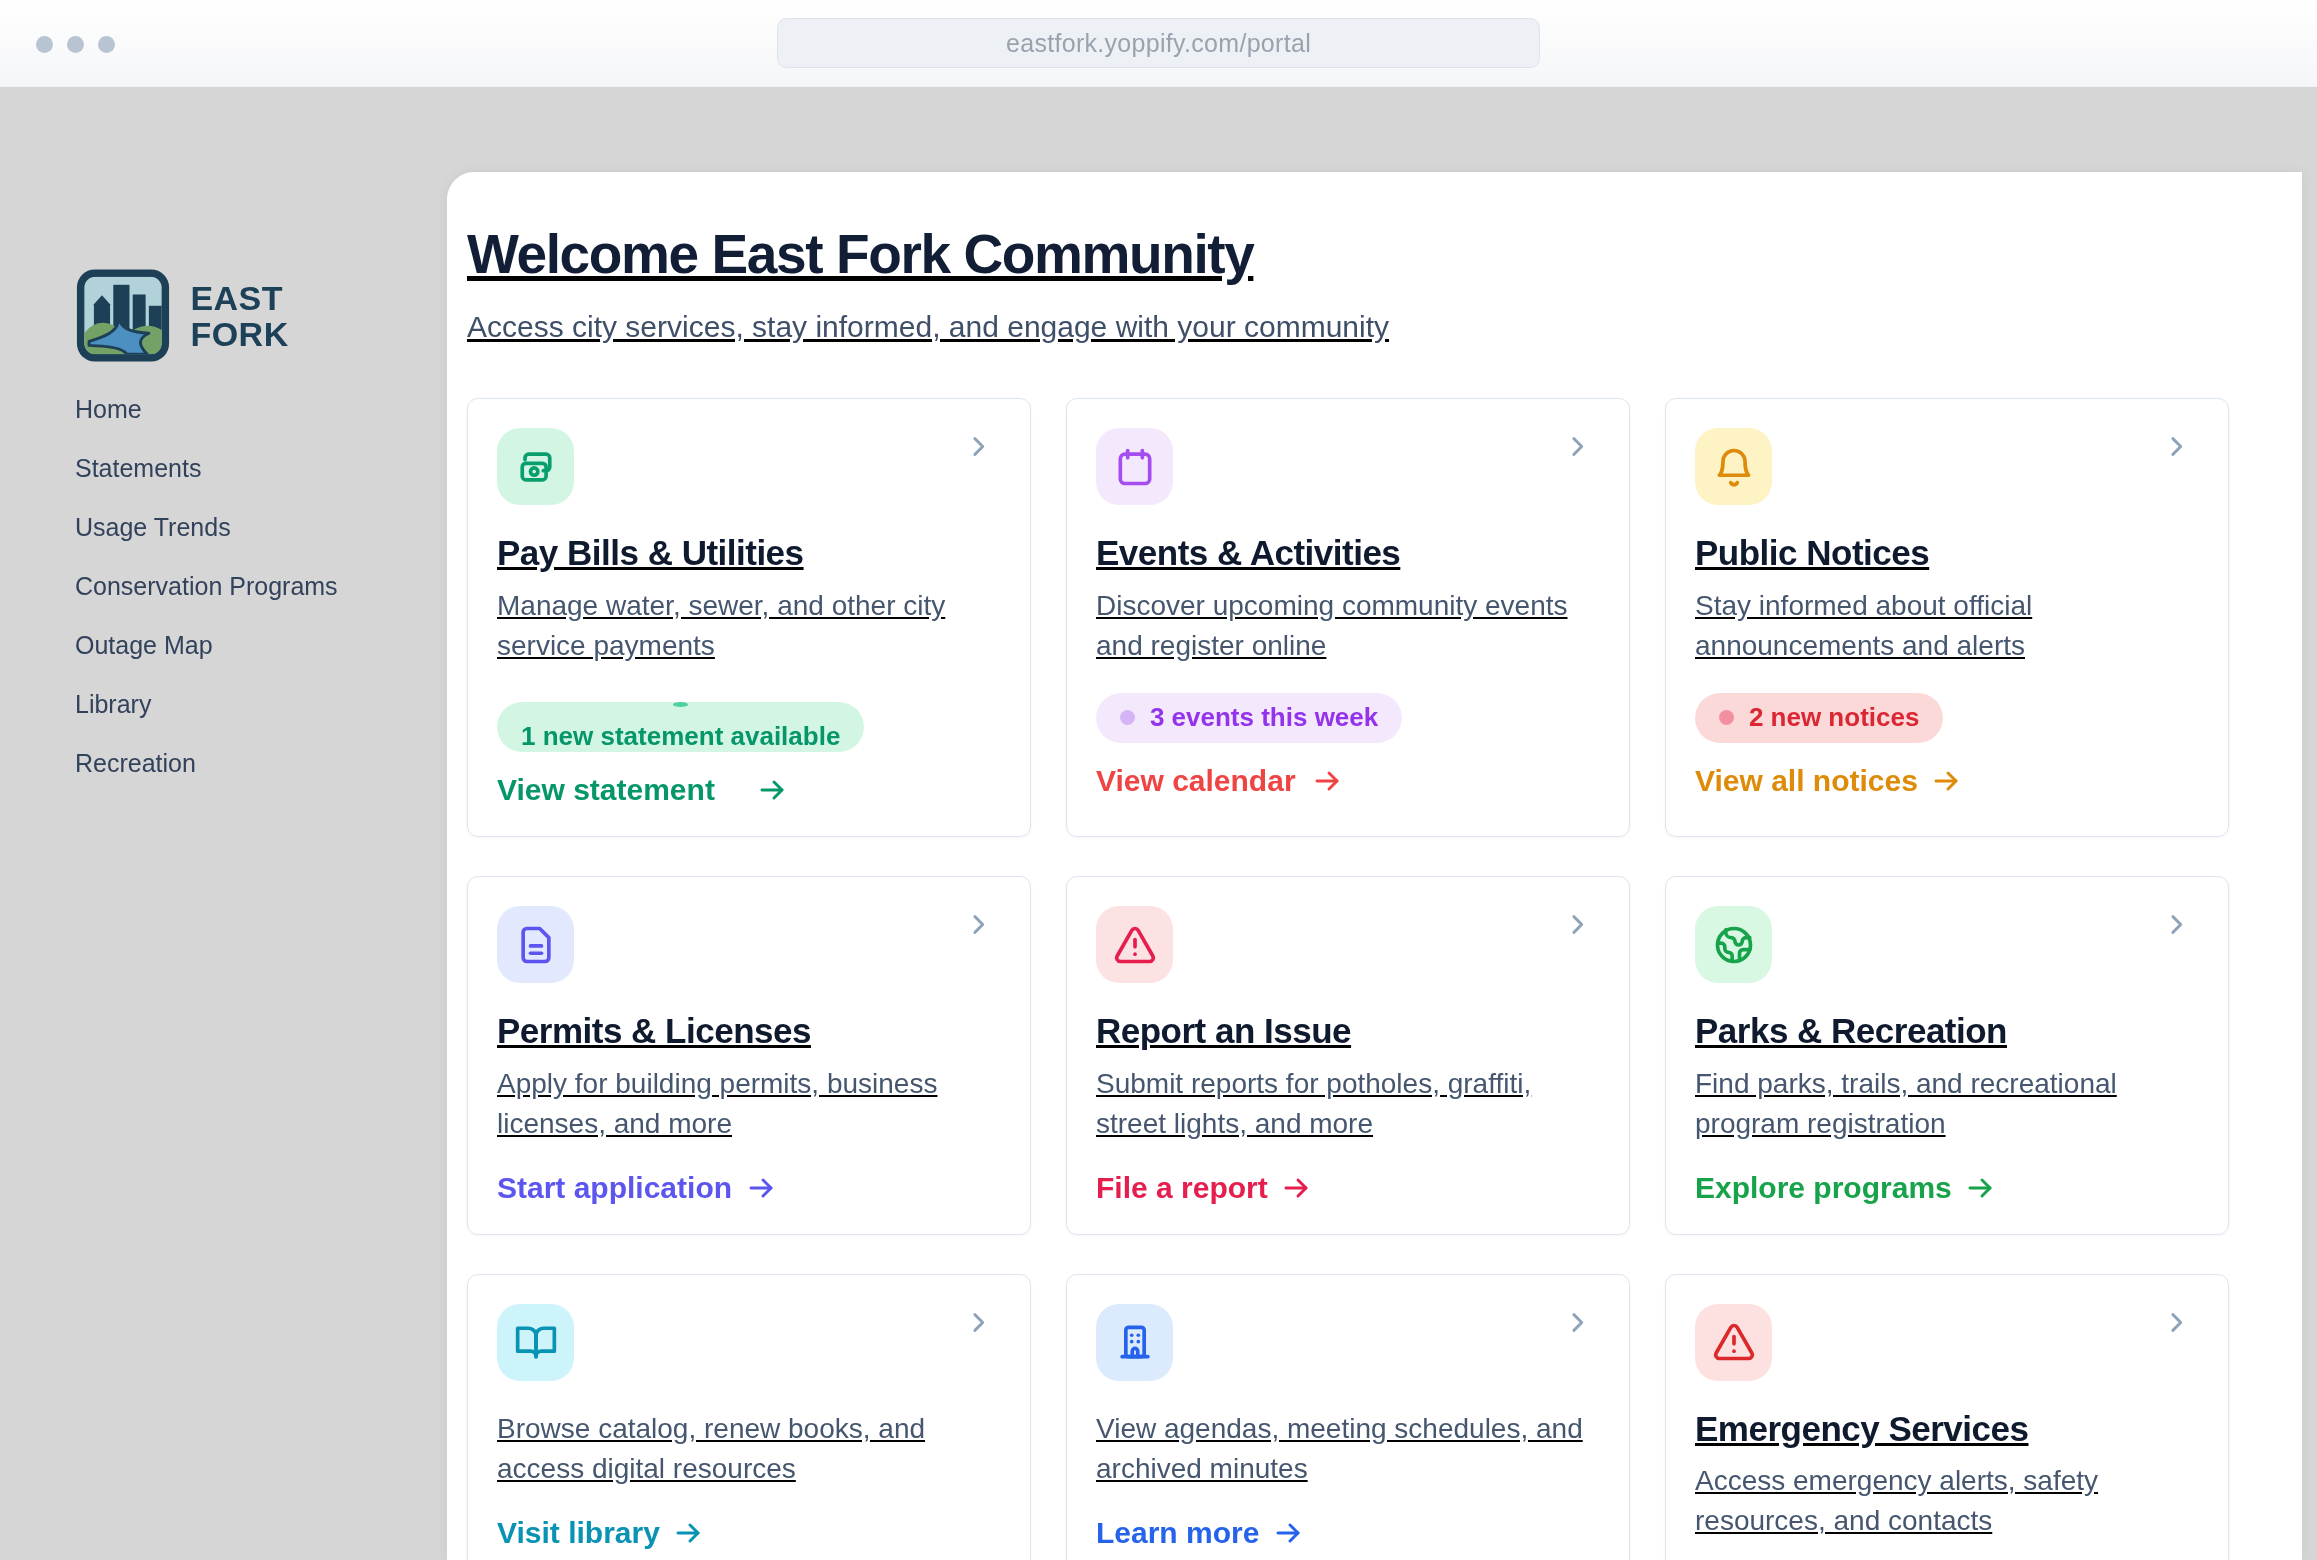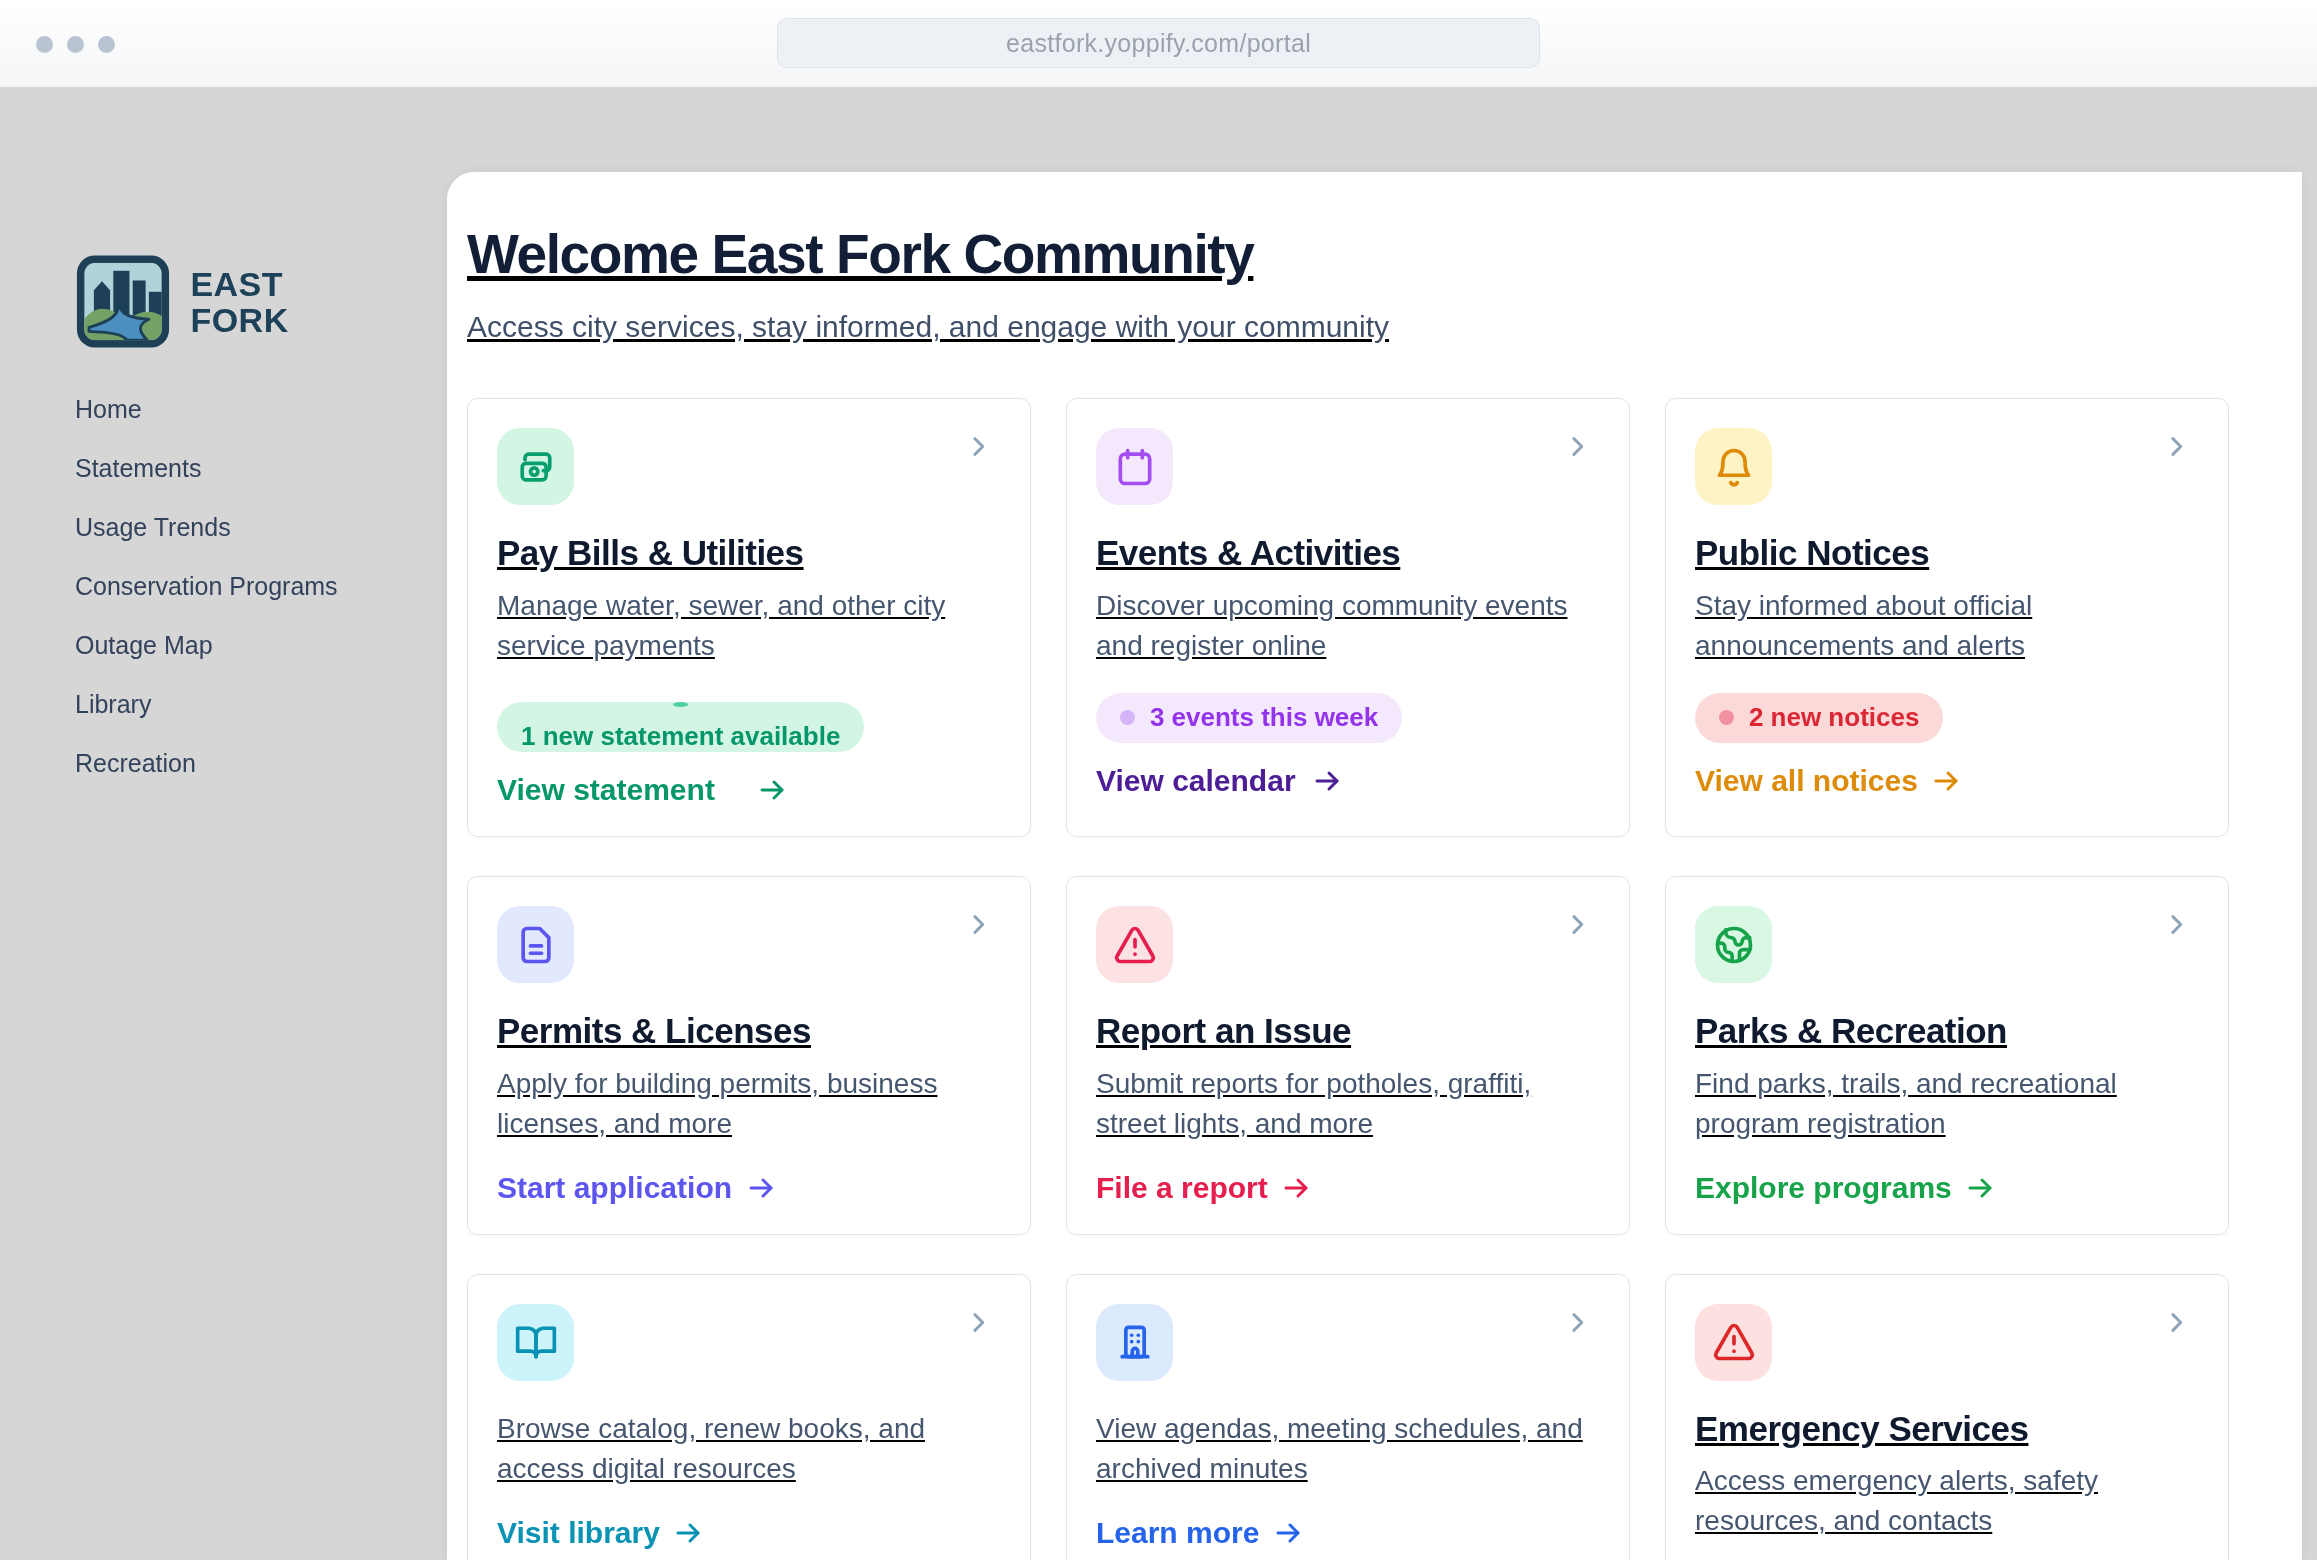--- a/index.html
+++ b/index.html
@@ -21,21 +21,21 @@
     position:absolute; left:777px; top:18.3px; width:763px; height:50px;
     background:#edf0f5; border:1.9px solid #dee3ea; border-radius:9.7px;
     display:flex; align-items:center; justify-content:center;
     font-size:25px; color:#9aa2ad; letter-spacing:0.3px;
   }
 
   
   .stage { position:relative; width:2317px; height:1473px; }
 
   
-  .logo-row { position:absolute; left:72px; top:166px; display:flex; align-items:center; gap:16.4px; }
+  .logo-row { position:absolute; left:72px; top:180px; display:flex; align-items:center; gap:16.4px; }
   .logo-mark { width:102px; height:97px; display:block; }
   .logo-text { font-size:34px; line-height:36px; font-weight:800; color:#1c4158; letter-spacing:0.5px; }
   .nav { position:absolute; left:75px; top:293px; width:367px; }
   .nav-item {
     height:59px; display:flex; align-items:center;
     font-size:25px; color:#33425b; cursor:pointer;
   }
 
   
   .panel {
@@ -76,21 +76,21 @@
     font-size:26px; font-weight:700; margin-bottom:21px;
   }
   .badge .bdot { width:15.4px; height:15.4px; border-radius:50%; }
   .card-link { display:inline-flex; align-items:center; gap:12.6px; font-size:30px; font-weight:700; }
   .card-link svg { width:32px; height:32px; }
 
   
   .t-emerald .tile { background:#d3f6e4; color:#089e6e; }
   .t-emerald .card-link { color:#059669;gap:41px; }
   .t-purple .tile { background:#f4e8fd; color:#a44df0; }
-  .t-purple .card-link { color:#4c1d95;gap:15px; }
+  .t-purple .card-link { color:#ef4444;gap:15px; }
   .t-amber .tile { background:#fdf3c5; color:#dd8b09; }
   .t-amber .card-link { color:#dd8b09; }
   .t-indigo .tile { background:#e2e8fd; color:#5c55ef; }
   .t-indigo .card-link { color:#5c55ef; }
   .t-rose .tile { background:#fde2e4; color:#e51e4d; }
   .t-rose .card-link { color:#e51e4d; }
   .t-green .tile { background:#d9f8e4; color:#17a34a; }
   .t-green .card-link { color:#17a34a; }
   .t-cyan .tile { background:#ccf4fa; color:#0892b3; }
   .t-cyan .card-link { color:#0892b3; }

